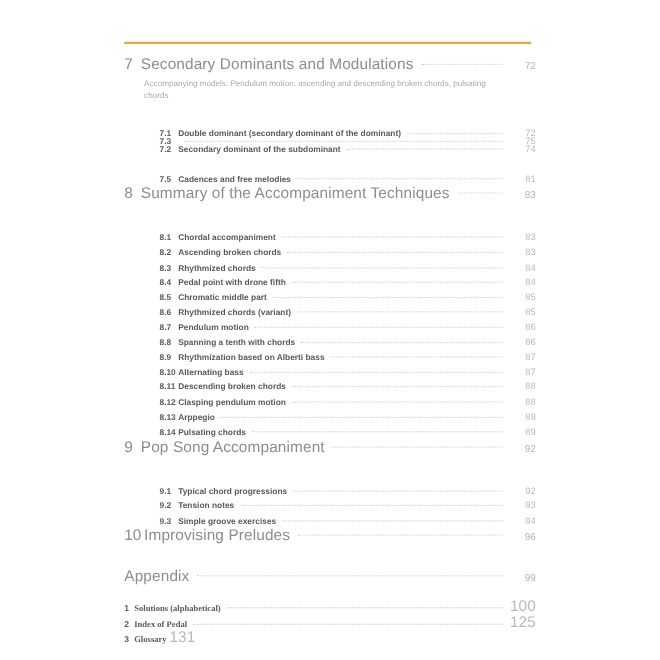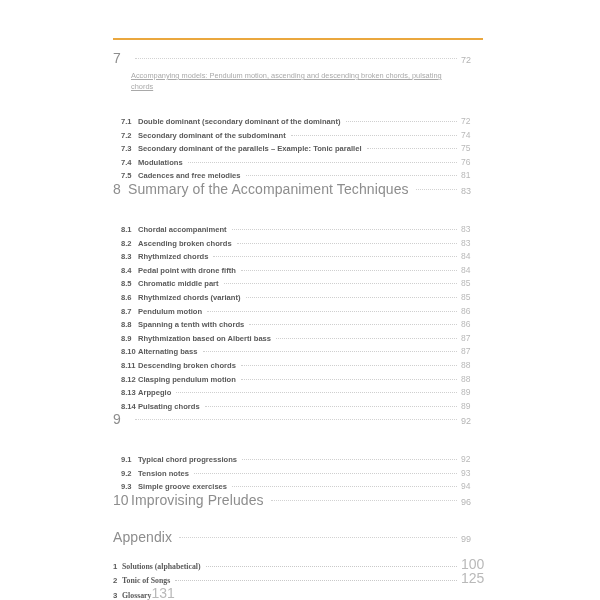--- a/index.html
+++ b/index.html
@@ -51,21 +51,21 @@
   .leader {
     flex: 1 1 auto;
     position: relative;
     height: 1px;
     margin: 0 4px 0 5px;
     border-bottom: 1px dotted #c9c9c9;
     transform: translateY(-2px);
   }
   .pg {
     flex: 0 0 26px;
-    text-align: left;
+    text-align: right;
     color: #b4b4b4;
     font-size: 8.5px;
   }
 
   
   .chapter {
     margin-top: 0;
     height: 20px;
   }
   .chapter .num {
@@ -97,30 +97,29 @@
   .chapter.nonum .num { width: 0; }
 
   
   .chap-desc {
     font-size: 7.4px;
     line-height: 10.5px;
     color: #a9a9a9;
     margin: 1px 0 4px 18px;
     max-width: 320px;
     font-weight: 400;
-    text-decoration: underline;
   }
 
   
   .sub {
     height: 13.6px;
   }
   .sub .num {
     width: 17px;
-    margin-left: 8px;
+    margin-left: 32px;
     font-size: 7.6px;
     font-weight: bold;
     color: #5a5a5a;
   }
   .sub .title {
     font-size: 7.6px;
     font-weight: bold;
     color: #5a5a5a;
     margin-top: 21px;
   }
@@ -164,48 +163,42 @@
 <body>
 
 <div class="page">
 
   <div class="top-rule"></div>
 
   <div class="toc">
 
     <div class="row chapter">
       <span class="num">7</span>
+      <span class="title">Secondary Dominants and Modulations</span>
       <span class="leader"></span>
       <span class="pg">72</span>
     </div>
     <div class="chap-desc">Accompanying models: Pendulum motion, ascending and descending broken chords, pulsating chords</div>
 
     <div class="row sub">
       <span class="num">7.1</span>
       <span class="title">Double dominant (secondary dominant of the dominant)</span>
       <span class="leader"></span>
       <span class="pg">72</span>
     </div>
     <div class="row sub">
       <span class="num">7.2</span>
       <span class="title">Secondary dominant of the subdominant</span>
       <span class="leader"></span>
       <span class="pg">74</span>
     </div>
     <div class="row sub">
       <span class="num">7.3</span>
-      <span class="title">Secondary dominant of the parallels – Example: Tonic parallel</span>
       <span class="leader"></span>
       <span class="pg">75</span>
-    </div>
-    <div class="row sub">
-      <span class="num">7.4</span>
-      <span class="title">Modulations</span>
-      <span class="leader"></span>
-      <span class="pg">76</span>
     </div>
     <div class="row sub">
       <span class="num">7.5</span>
       <span class="title">Cadences and free melodies</span>
       <span class="leader"></span>
       <span class="pg">81</span>
     </div>
 
     <div class="gap-chapter"></div>
 
@@ -299,20 +292,21 @@
       <span class="num">8.14</span>
       <span class="title">Pulsating chords</span>
       <span class="leader"></span>
       <span class="pg">89</span>
     </div>
 
     <div class="gap-chapter"></div>
 
     <div class="row chapter">
       <span class="num">9</span>
+      <span class="title">Pop Song Accompaniment</span>
       <span class="leader"></span>
       <span class="pg">92</span>
     </div>
     <div class="gap-sub-first"></div>
 
     <div class="row sub">
       <span class="num">9.1</span>
       <span class="title">Typical chord progressions</span>
       <span class="leader"></span>
       <span class="pg">92</span>
@@ -350,21 +344,21 @@
     <div class="gap-appendix"></div>
 
     <div class="row appx">
       <span class="num">1</span>
       <span class="title">Solutions (alphabetical)</span>
       <span class="leader"></span>
       <span class="pg">100</span>
     </div>
     <div class="row appx">
       <span class="num">2</span>
-      <span class="title">Tonic of Songs</span>
+      <span class="title">Index of Pedal</span>
       <span class="leader"></span>
       <span class="pg">125</span>
     </div>
     <div class="row appx">
       <span class="num">3</span>
       <span class="title">Glossary</span>
 
       <span class="pg">131</span>
     </div>
 

